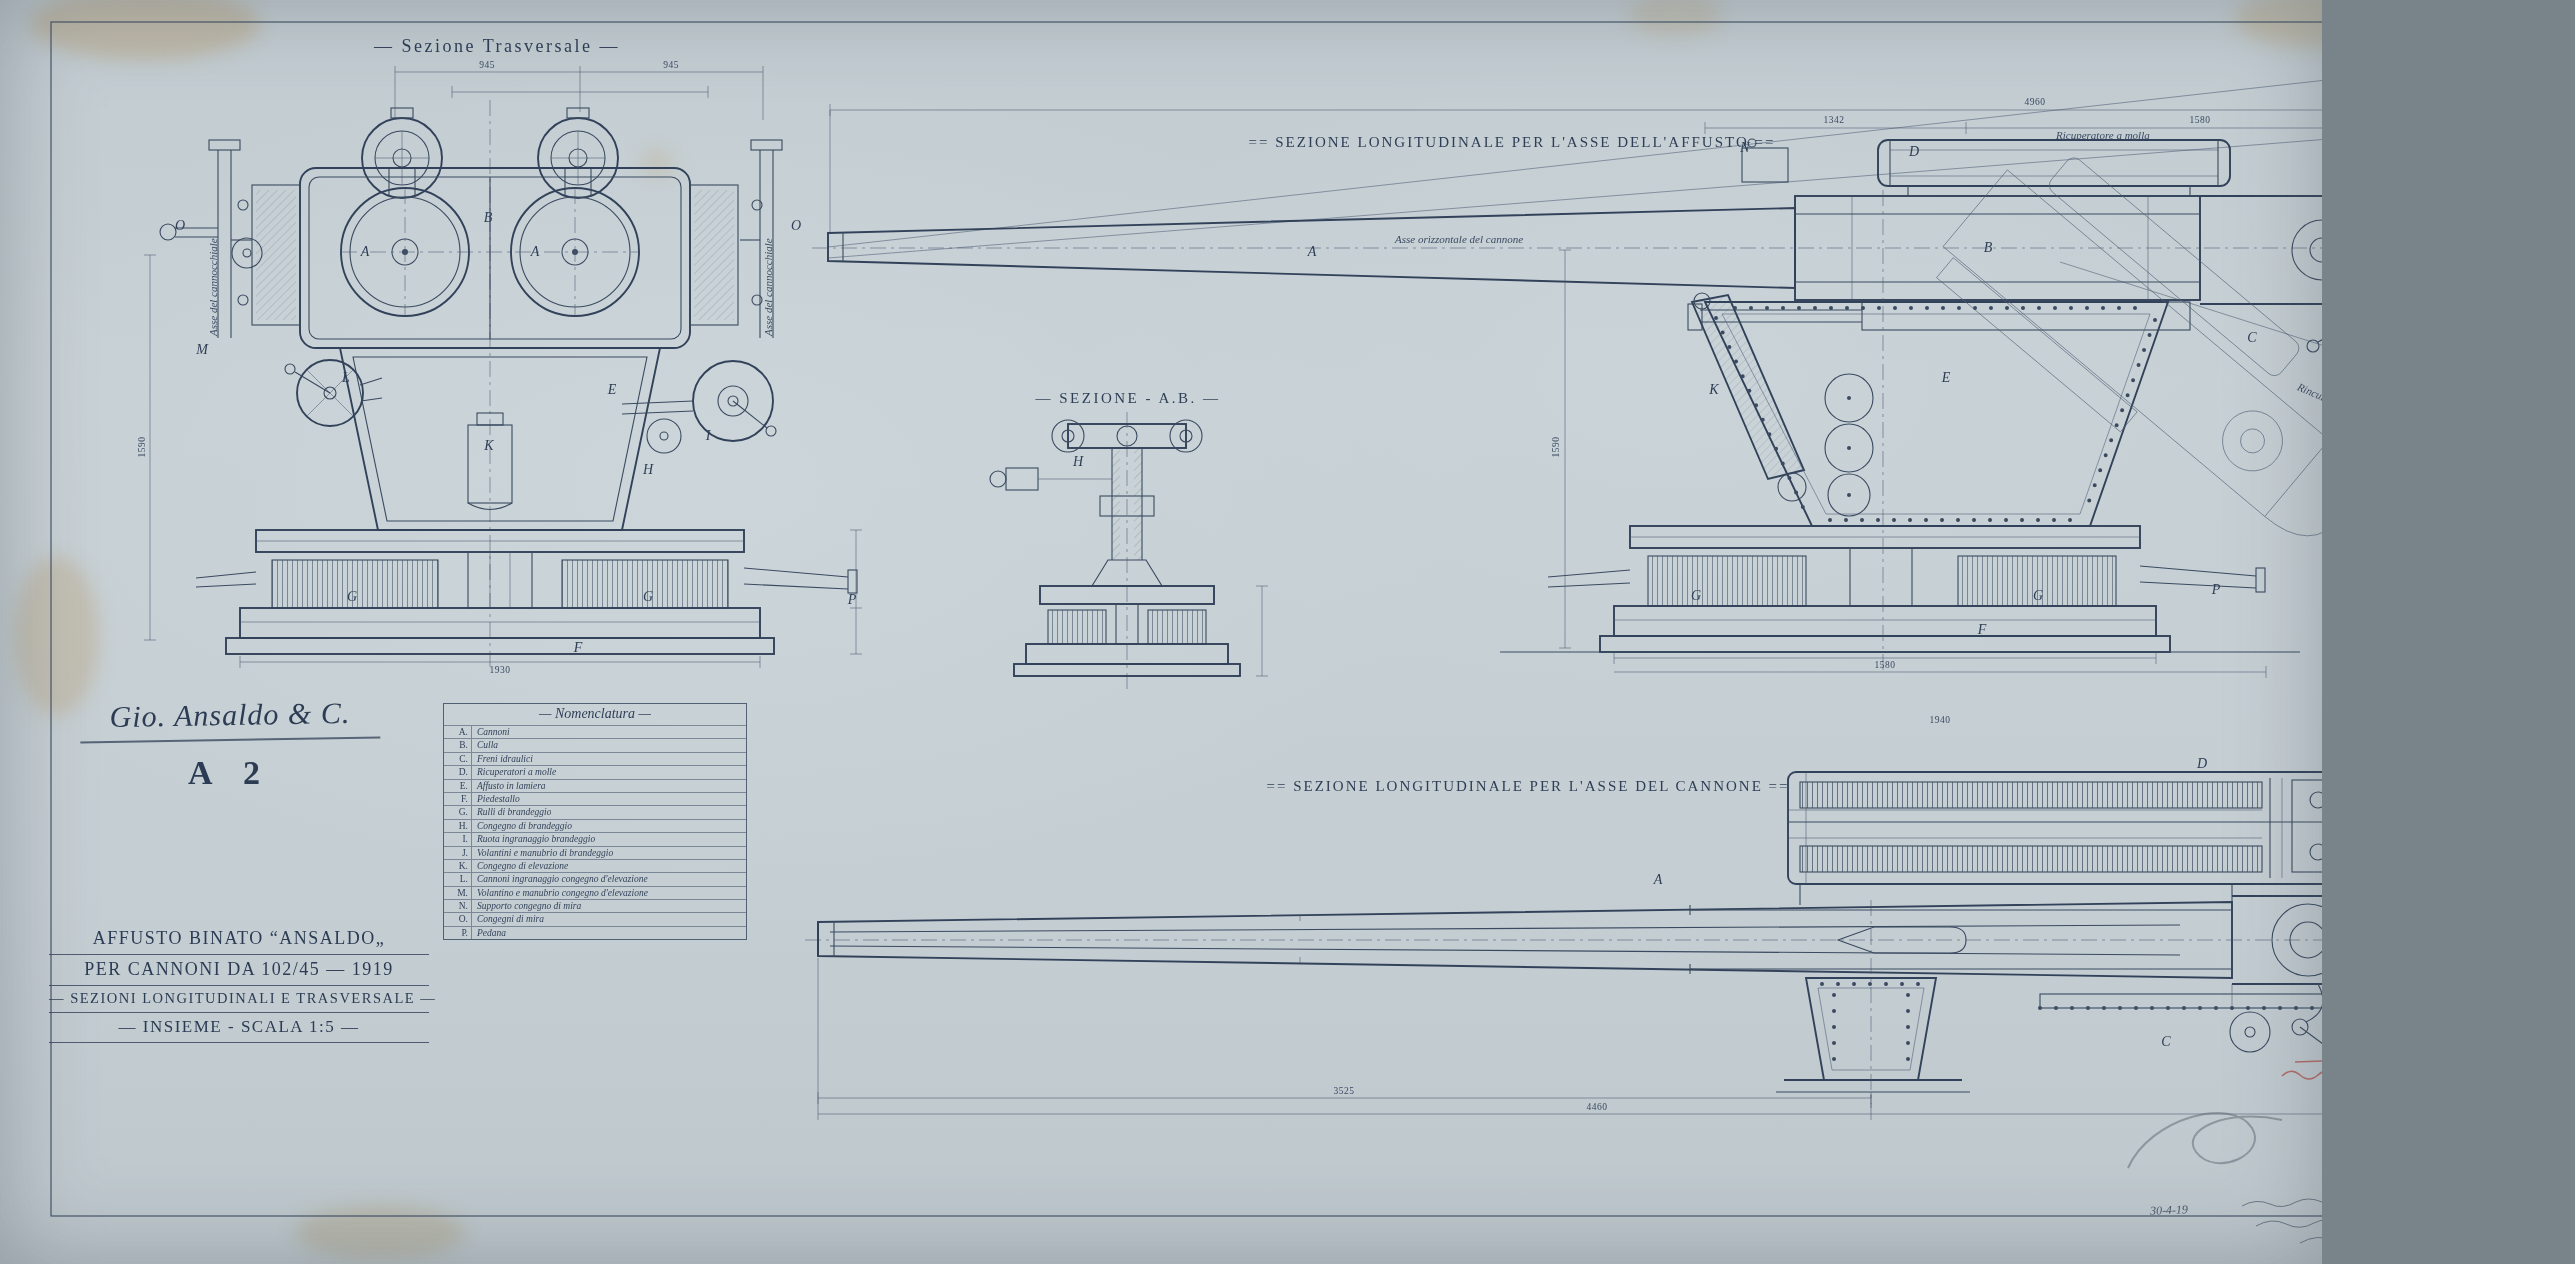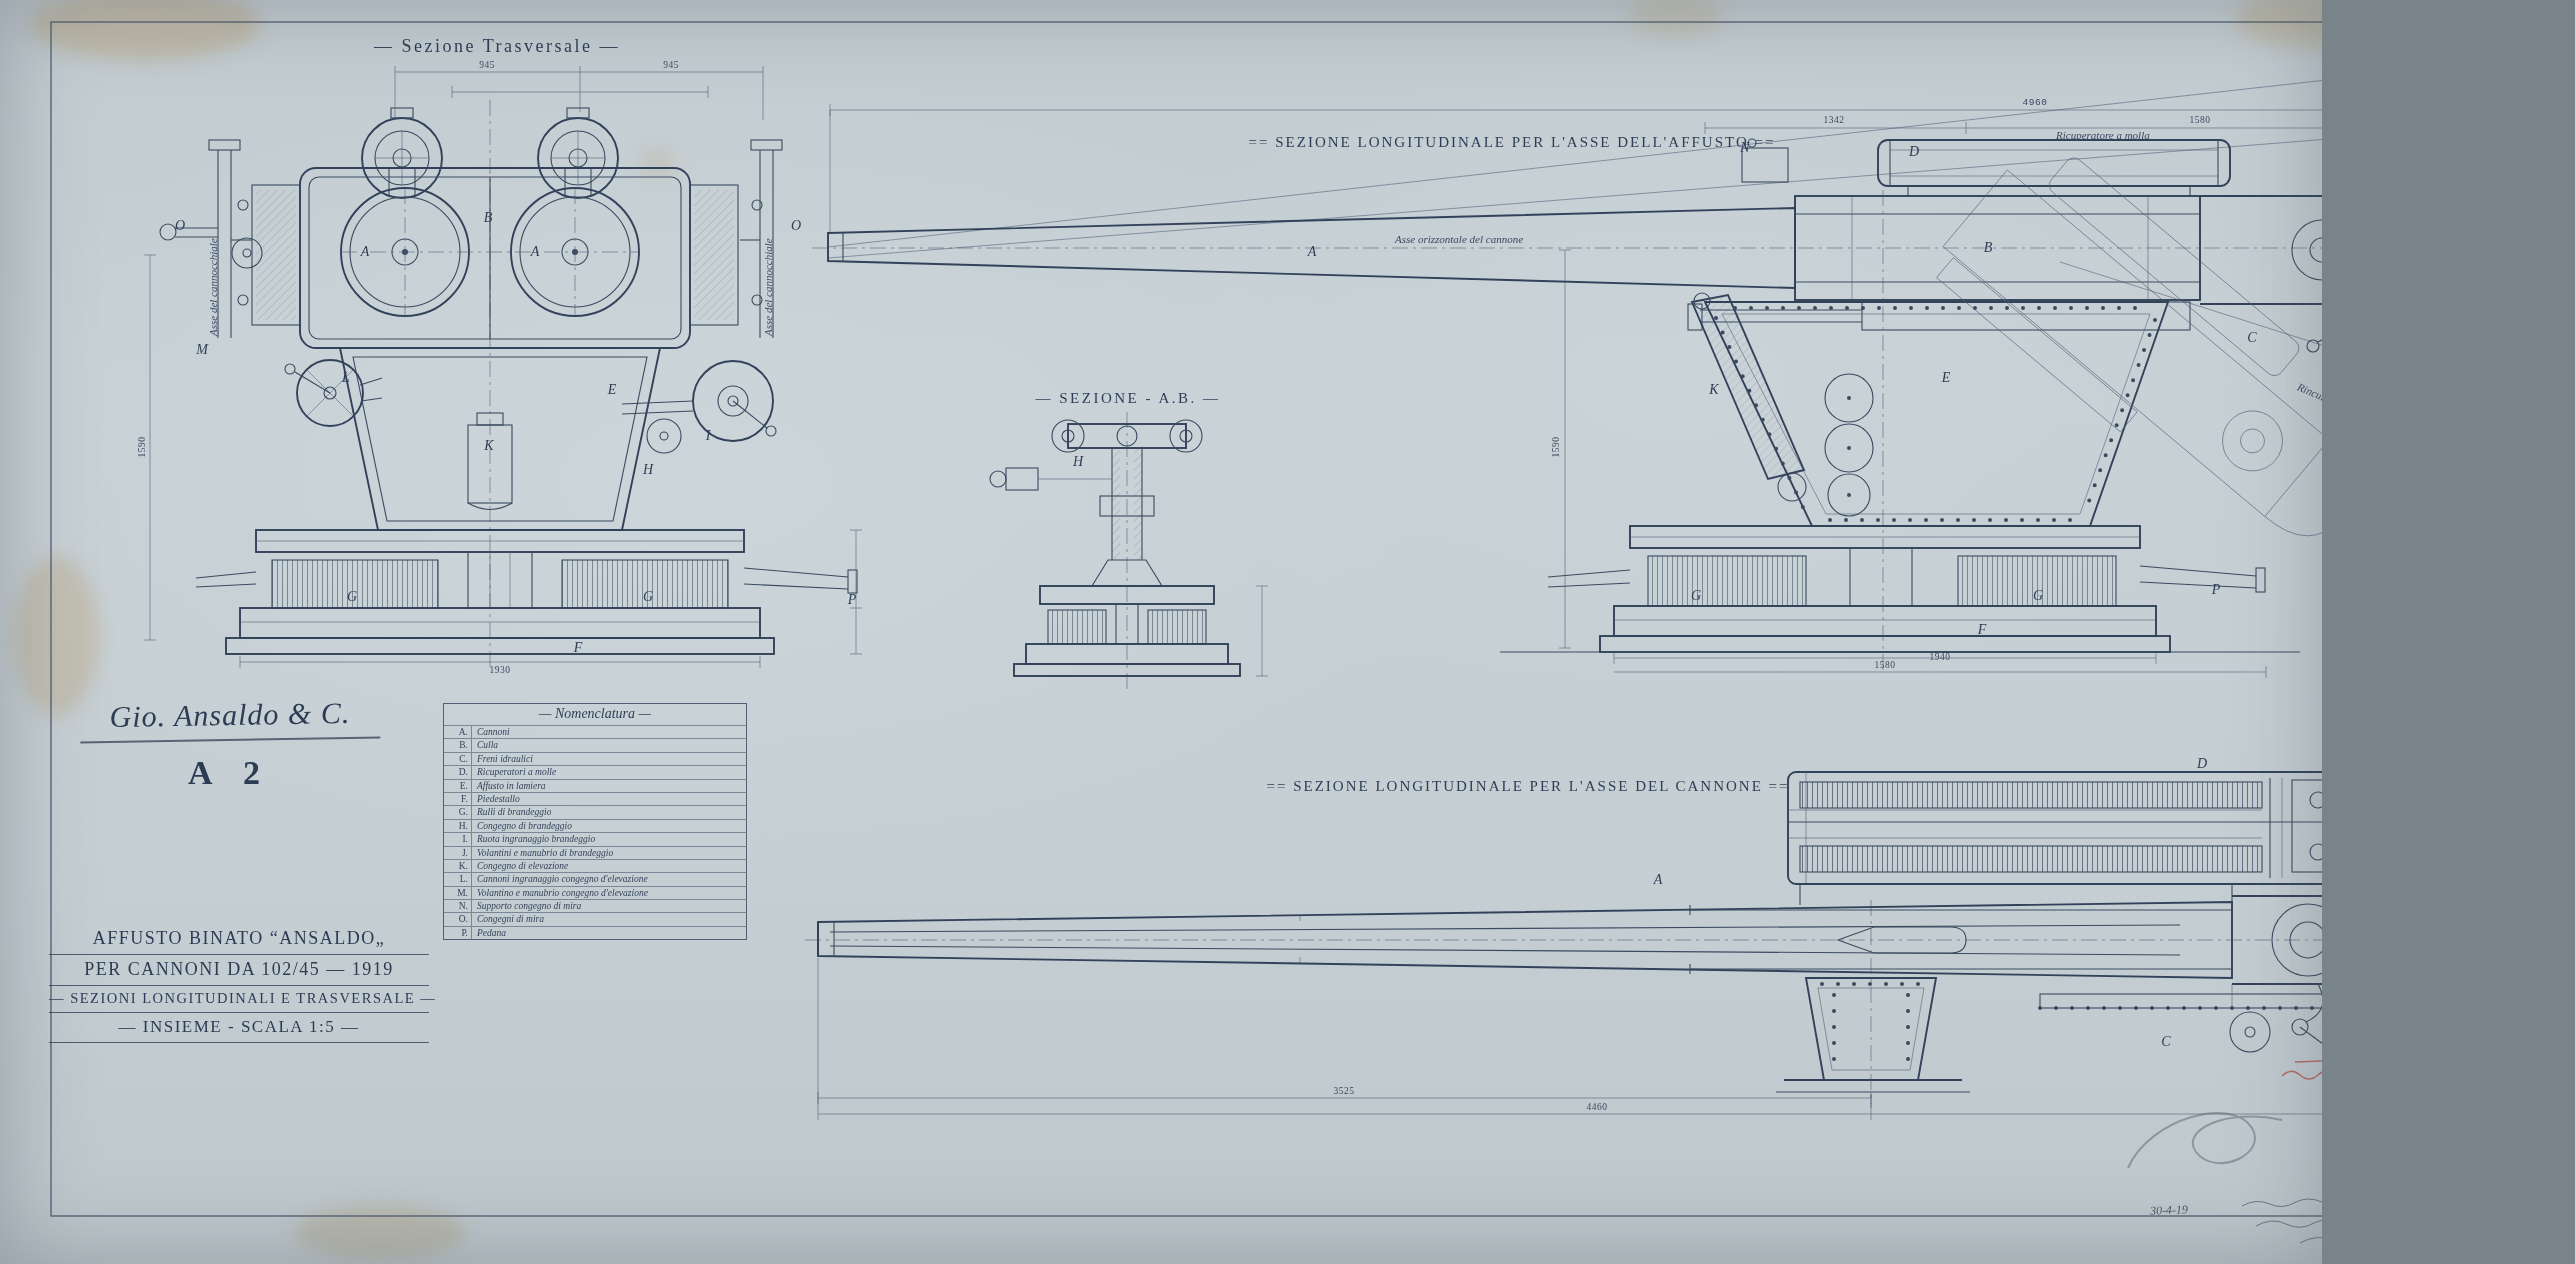--- a/index.html
+++ b/index.html
@@ -627,29 +627,29 @@
   <div class="overlay">
 
       <span class="dim" style="left: 487px; top: 65px; transform: translate(-50%, -50%);">945</span>
 
       <span class="dim" style="left: 671px; top: 65px; transform: translate(-50%, -50%);">945</span>
 
       <span class="dim" style="left: 500px; top: 670px; transform: translate(-50%, -50%);">1930</span>
 
       <span class="dim" style="left: 142px; top: 447px; transform: translate(-50%, -50%) rotate(-90deg);">1590</span>
 
-      <span class="dim" style="left: 2035px; top: 102px; transform: translate(-50%, -50%); font-family: Liberation Mono, monospace;">4960</span>
+      <span class="dim" style="left: 2035px; top: 102px; transform: translate(-50%, -50%);">4960</span>
 
       <span class="dim" style="left: 1834px; top: 120px; transform: translate(-50%, -50%);">1342</span>
 
       <span class="dim" style="left: 2200px; top: 120px; transform: translate(-50%, -50%);">1580</span>
 
       <span class="dim" style="left: 1885px; top: 665px; transform: translate(-50%, -50%);">1580</span>
 
-      <span class="dim" style="left: 1940px; top: 657px; transform: translate(-50%, -50%);">1940</span>
+      <span class="dim" style="left: 1940px; top: 720px; transform: translate(-50%, -50%);">1940</span>
 
       <span class="dim" style="left: 1556px; top: 447px; transform: translate(-50%, -50%) rotate(-90deg);">1590</span>
 
       <span class="dim" style="left: 1344px; top: 1091px; transform: translate(-50%, -50%);">3525</span>
 
       <span class="dim" style="left: 1597px; top: 1107px; transform: translate(-50%, -50%);">4460</span>
     </div>
 
   <div class="overlay">
 

